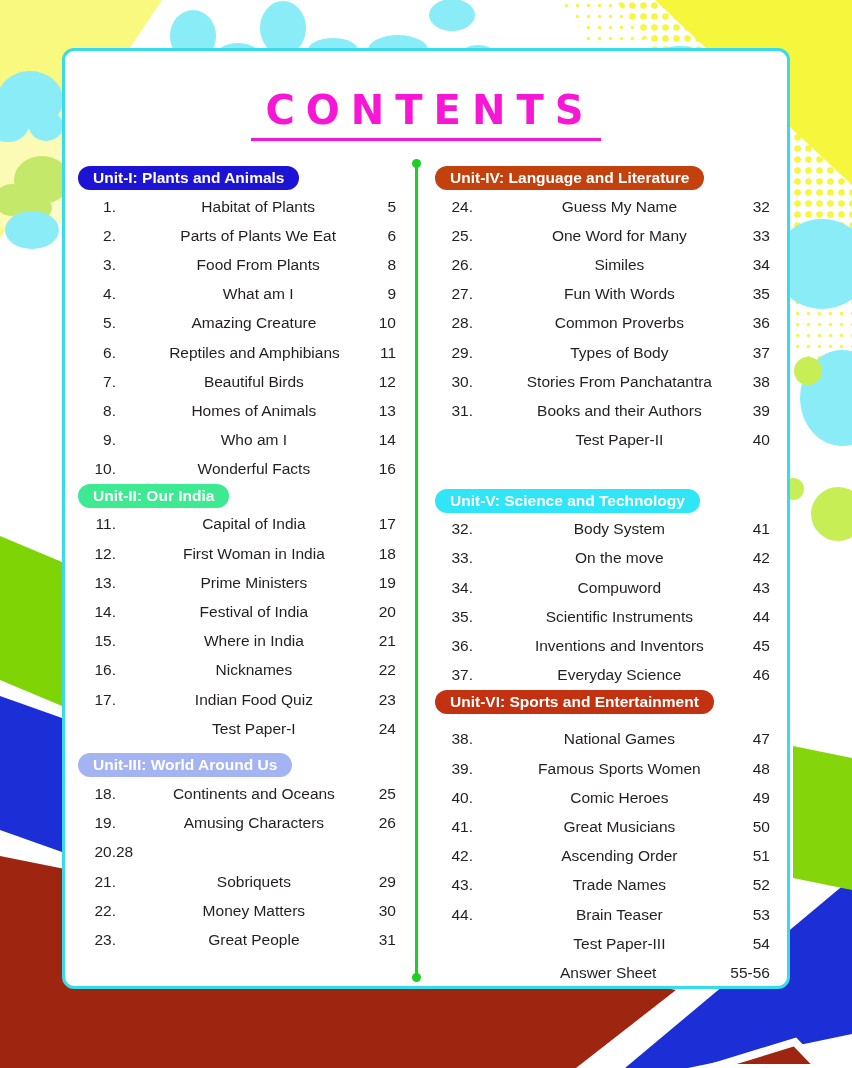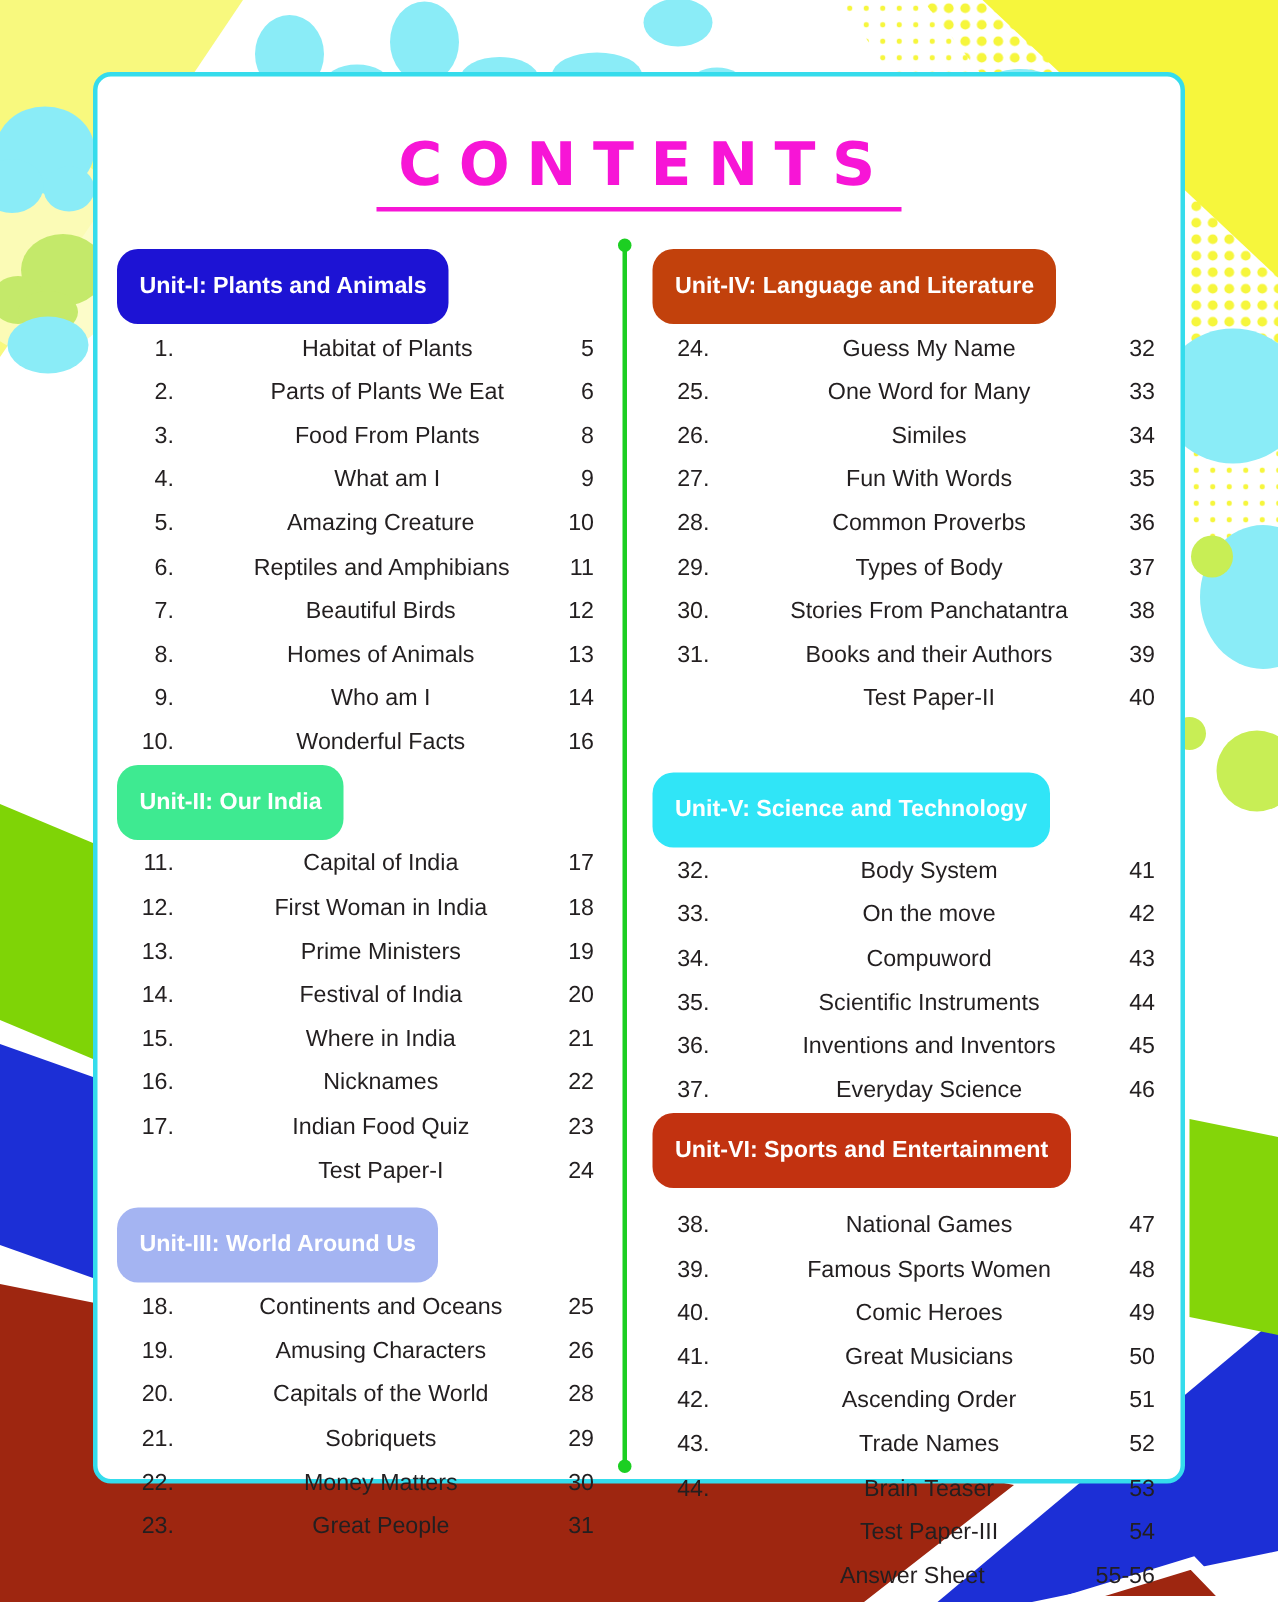--- a/index.html
+++ b/index.html
@@ -24,21 +24,21 @@
     font-weight:bold;font-size:40px;letter-spacing:11px;
     padding:0 6px 7px 14px;
     border-bottom:3px solid currentColor;
     line-height:1.05;
   }
   .col{position:absolute;top:115px;}
   #col-left{left:13px;width:318px;}
   #col-right{left:370px;width:335px;}
   .pill{
     display:inline-flex;align-items:center;
-    height:16px;padding:17px 15px;border-radius:14px;
+    height:16px;padding:4px 15px;border-radius:14px;
     color:#ffffff;font-weight:bold;font-size:15.5px;
     white-space:nowrap;
   }
   .rows{margin-top:2px;}
   .row{display:flex;align-items:center;height:29.2px;font-size:15.5px;color:#231f20;}
   .num{width:38px;text-align:right;flex:0 0 auto;}
   .ttl{margin-left:13px;flex:1 1 auto;text-align:center;}
   .pg{flex:0 0 auto;text-align:right;}
   #col-left .section:nth-child(3){margin-top:10px;}
   #col-right .section:nth-child(3) .rows{margin-top:11px;}
@@ -226,21 +226,20 @@
             <span class="ttl">Continents and Oceans</span>
             <span class="pg">25</span>
           </div>
           <div class="row">
             <span class="num">19.</span>
             <span class="ttl">Amusing Characters</span>
             <span class="pg">26</span>
           </div>
           <div class="row">
             <span class="num">20.</span>
-            <span class="ttl">Capitals of the World</span>
             <span class="pg">28</span>
           </div>
           <div class="row">
             <span class="num">21.</span>
             <span class="ttl">Sobriquets</span>
             <span class="pg">29</span>
           </div>
           <div class="row">
             <span class="num">22.</span>
             <span class="ttl">Money Matters</span>

